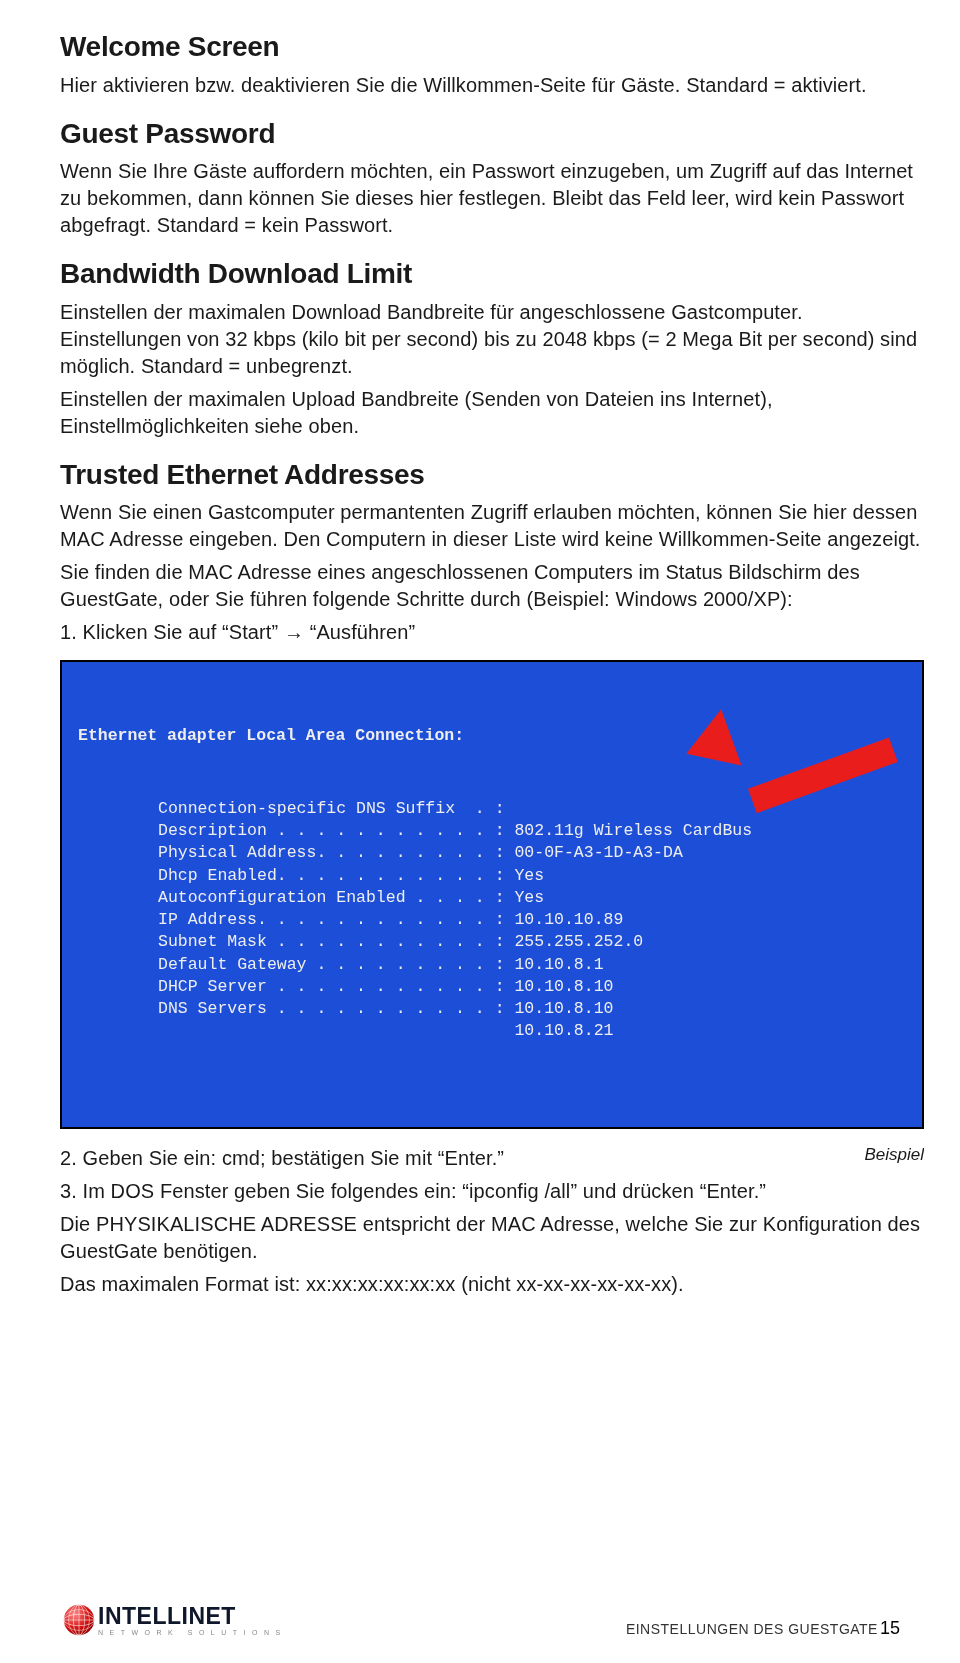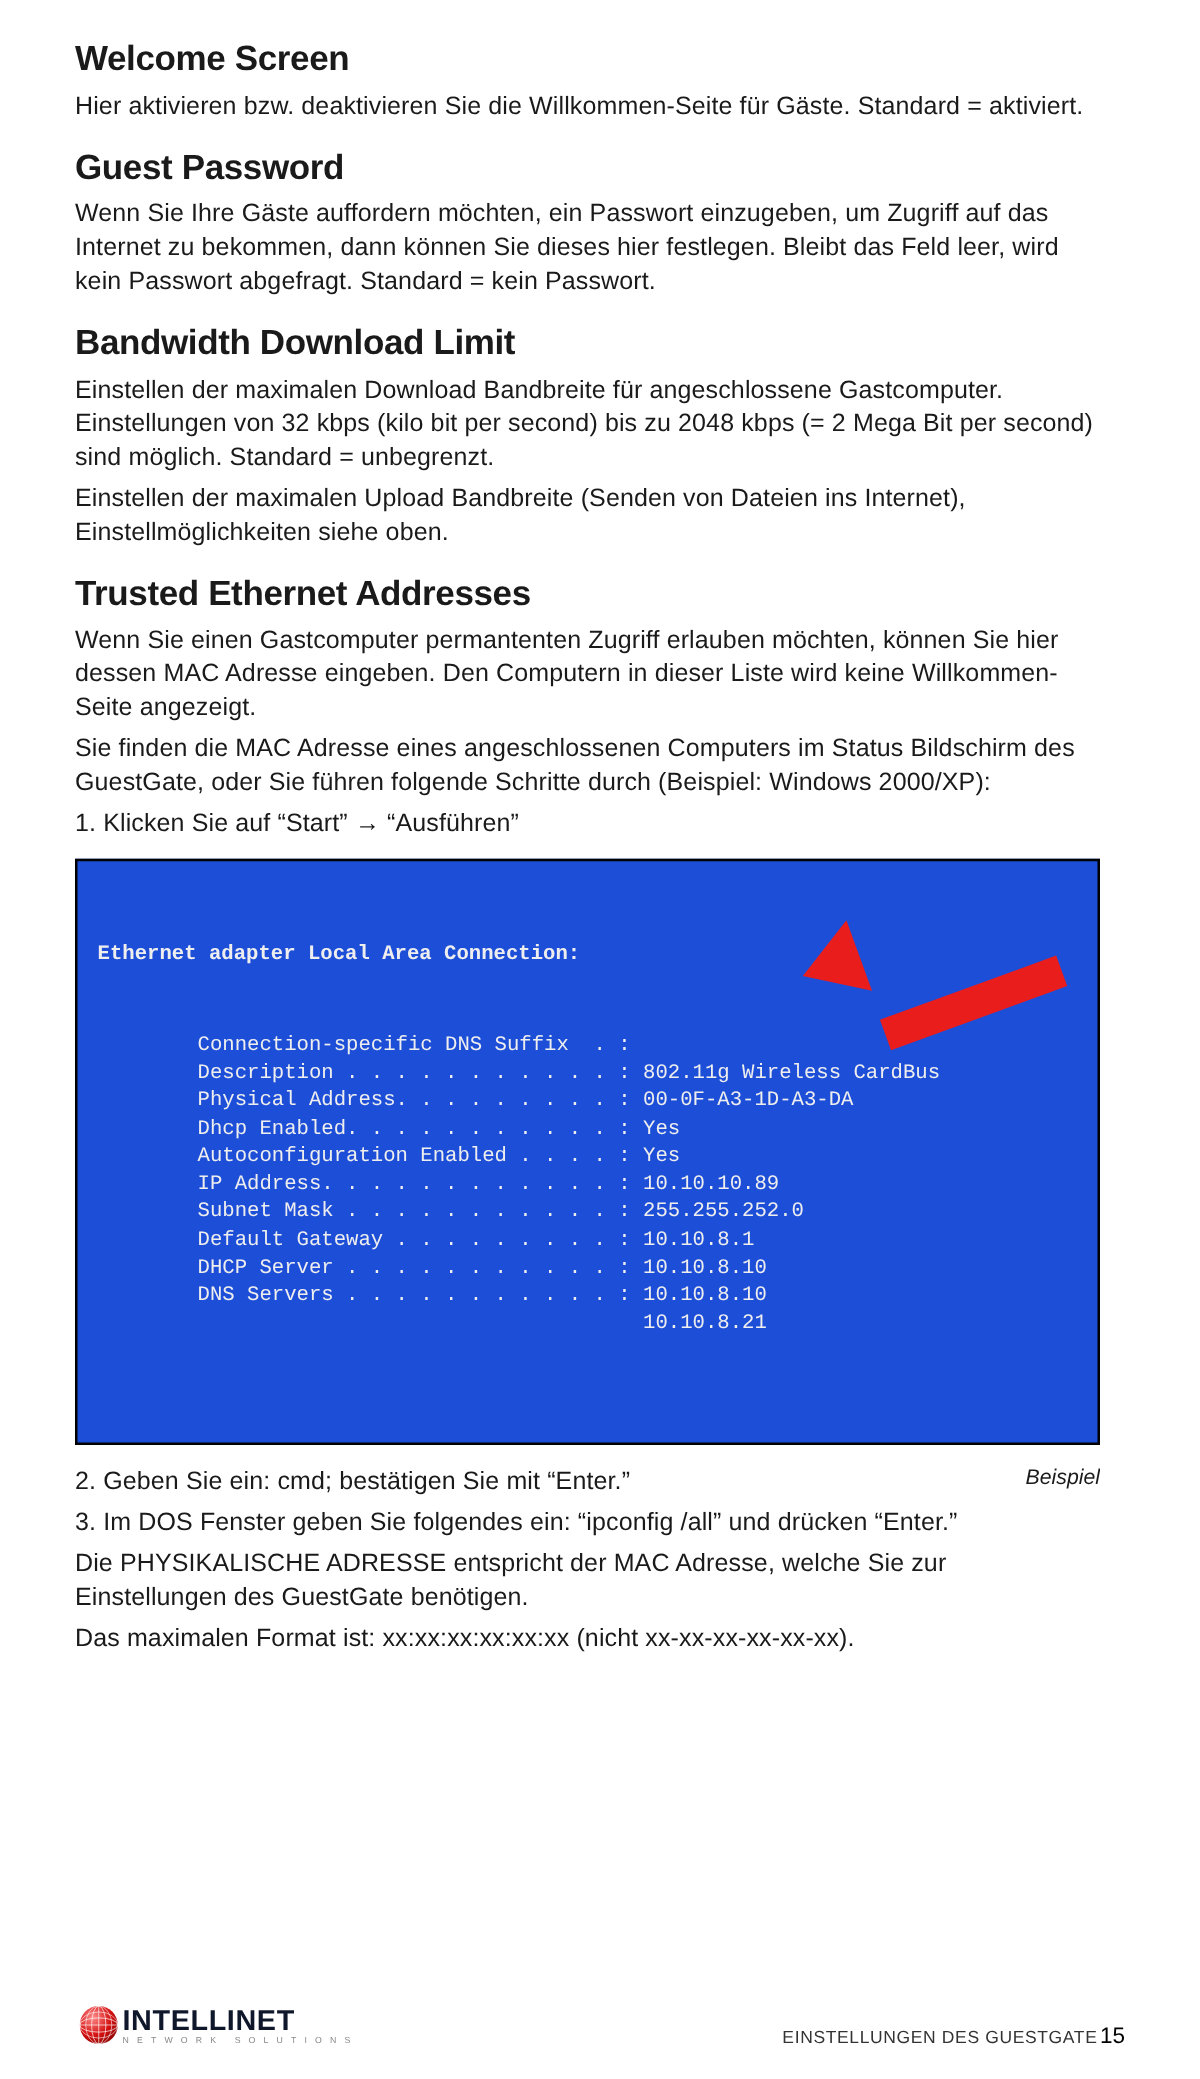--- a/index.html
+++ b/index.html
@@ -5,21 +5,21 @@
   * { margin: 0; padding: 0; box-sizing: border-box; }
   body {
     width: 960px;
     height: 1663px;
     background: #fff;
     font-family: "Helvetica Neue", Helvetica, Arial, sans-serif;
     color: #1a1a1a;
     position: relative;
   }
   .page {
-    padding: 30px 80px 0 60px;
+    padding: 30px 36px 0 60px;
   }
   .h2 {
     font-weight: 700;
     font-size: 28px;
     line-height: 1.2;
     margin-top: 18px;
     margin-bottom: 8px;
     letter-spacing: -0.3px;
   }
   .h2.first { margin-top: 0; }
@@ -147,21 +147,21 @@
       <span class="head"></span>
       <span class="shaft"></span>
     </div>
   </div>
 
   <div style="overflow:hidden;">
     <div class="caption">Beispiel</div>
     <div class="p after-term">2. Geben Sie ein: cmd; bestätigen Sie mit “Enter.”</div>
   </div>
   <div class="p">3. Im DOS Fenster geben Sie folgendes ein: “ipconfig /all” und drücken “Enter.”</div>
-  <div class="p">Die PHYSIKALISCHE ADRESSE entspricht  der MAC Adresse, welche Sie zur Einstellungen des GuestGate benötigen.</div>
+  <div class="p">Die PHYSIKALISCHE ADRESSE entspricht  der MAC Adresse, welche Sie zur Konfiguration des GuestGate benötigen.</div>
   <div class="p">Das maximalen Format ist: xx:xx:xx:xx:xx:xx (nicht xx-xx-xx-xx-xx-xx).</div>
 
 </div>
 
 <div class="footer">
   <div class="logo">
     <svg width="38" height="38" viewBox="0 0 40 40">
       <defs>
         <radialGradient id="g" cx="0.35" cy="0.3" r="0.8">
           <stop offset="0%" stop-color="#ff8a8a"></stop>

